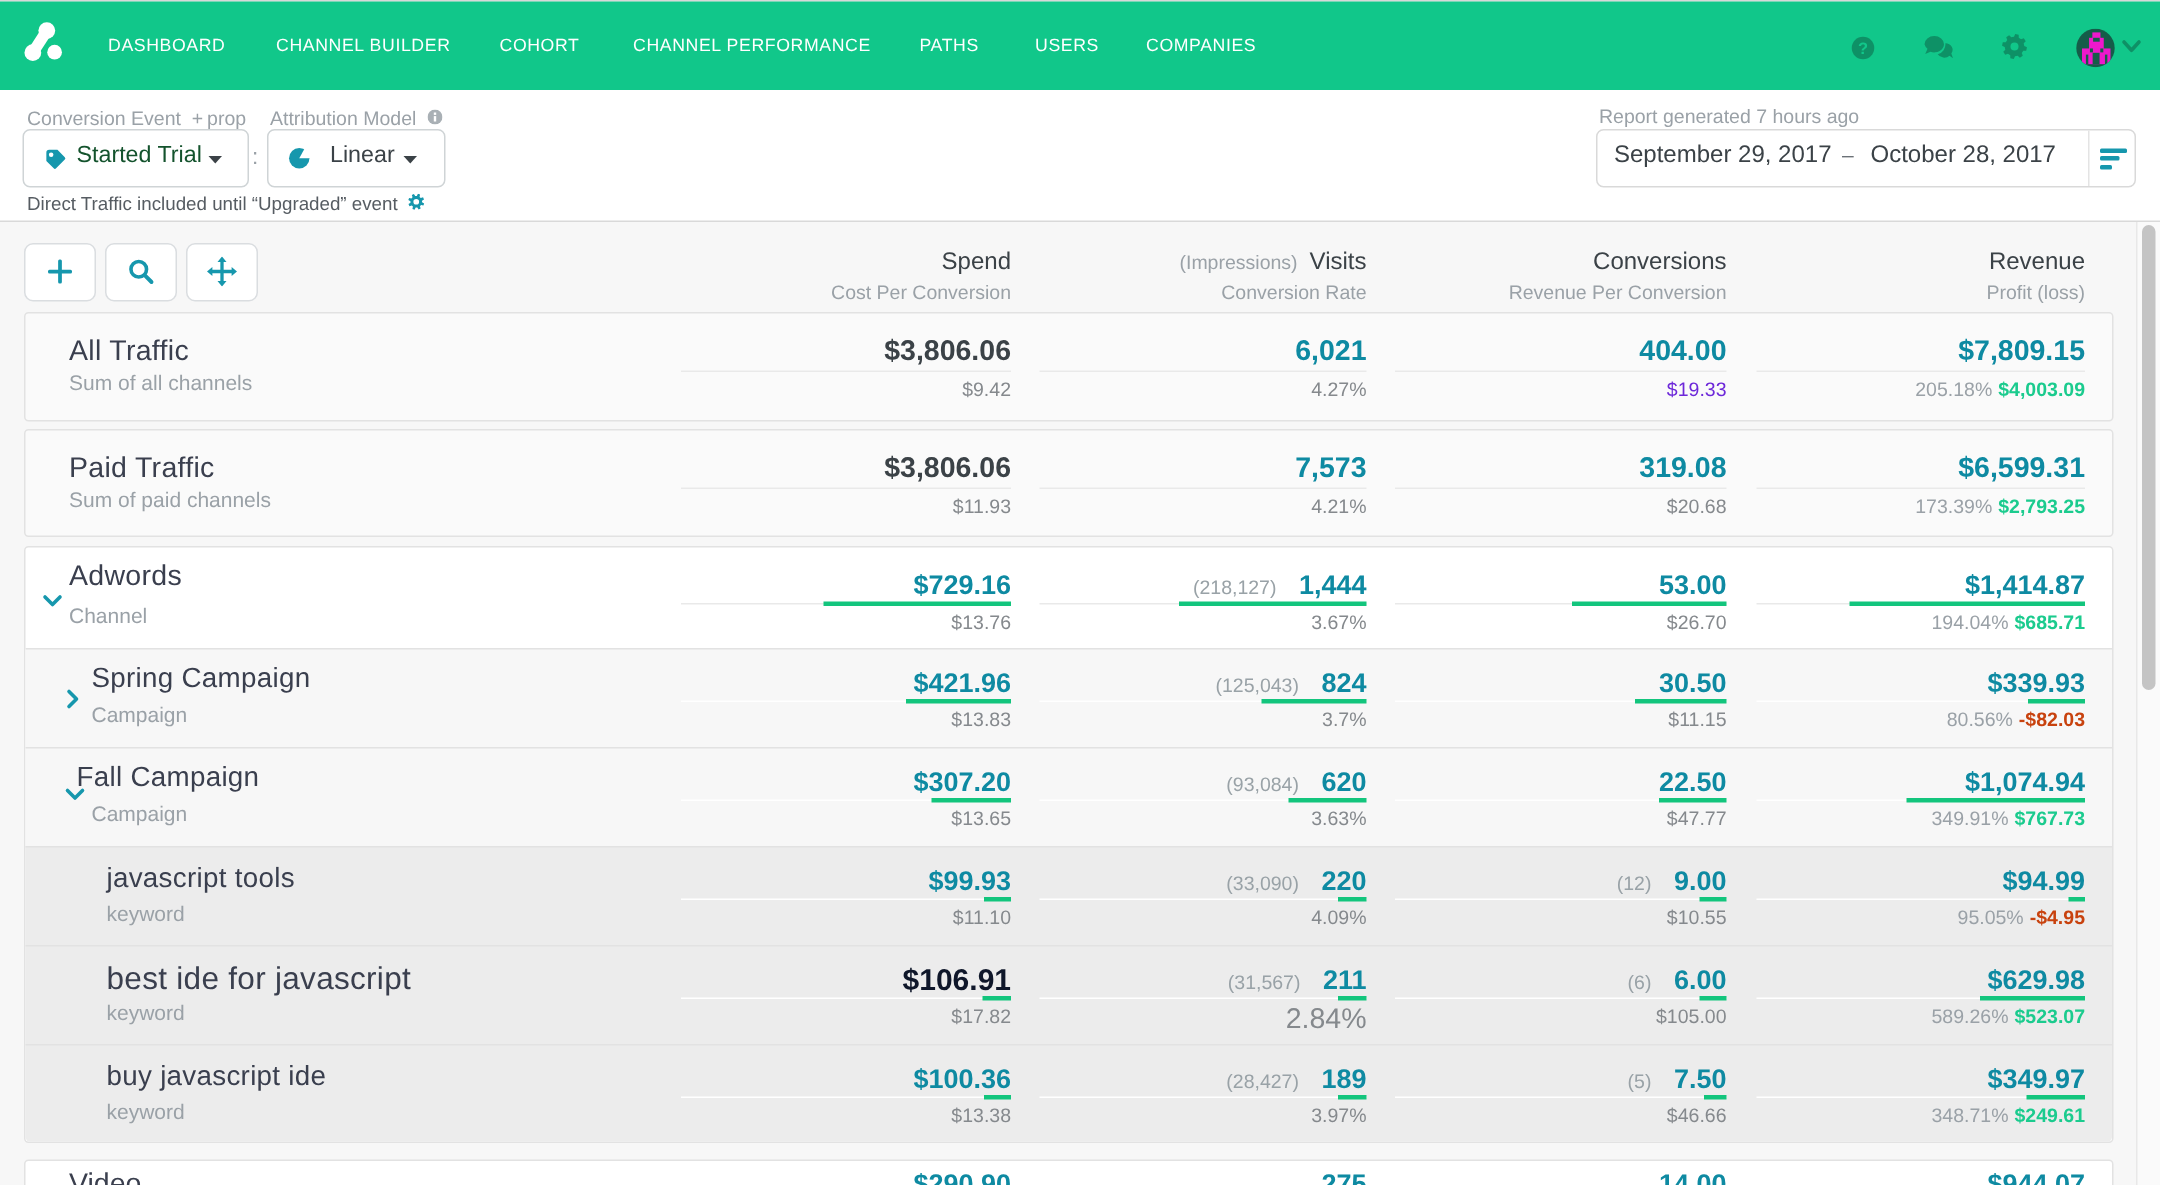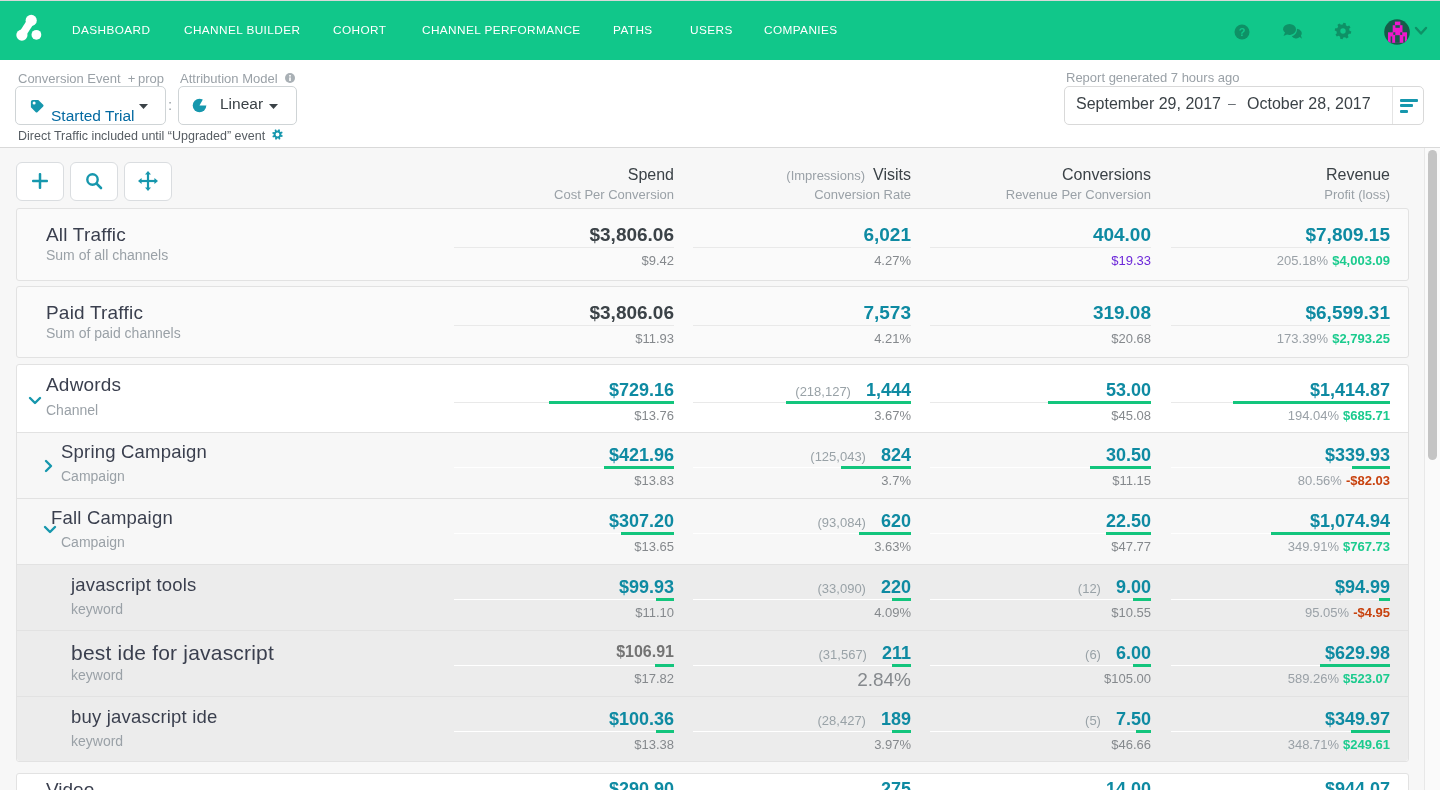--- a/index.html
+++ b/index.html
@@ -61,21 +61,21 @@
 <svg class="a" style="left:285px;top:73px" width="10" height="10" viewBox="0 0 10 10">
 <circle cx="5" cy="5" r="5" fill="#a9b0b5"></circle>
       <rect x="4.2" y="2" width="1.6" height="1.6" fill="#fff"></rect>
       <rect x="4.2" y="4.4" width="1.6" height="3.6" fill="#fff"></rect>
 </svg>
 <div class="a" style="left:15px;top:86px;width:151px;height:39px;background:#fff;border:1px solid #cfd4d6;border-radius:5px;"></div>
 <svg class="a" style="left:30px;top:99px" width="14" height="14" viewBox="0 0 14 14">
 <path d="M2.8 0.9 H8.3 L13.2 5.8 Q14 6.6 13.2 7.4 L7.4 13.2 Q6.6 14 5.8 13.2 L0.9 8.3 V2.8 Q0.9 0.9 2.8 0.9 Z" fill="#1697ad"></path>
 <circle cx="4.1" cy="4.1" r="1.5" fill="#fff"></circle>
 </svg>
-<div class="a" style="left:51px;top:96px;color:#0369a1;font-size:15.5px;margin-top:12px;">Started Trial</div>
+<div class="a" style="left:51px;top:96px;color:#14532d;font-size:15.5px;">Started Trial</div>
 <svg class="a" style="left:138px;top:103px" width="11" height="7" viewBox="0 0 11 7">
       <path d="M1 1 L5.5 6 L10 1 Z" fill="#3b4247"></path>
     </svg>
 <div class="a" style="left:168px;top:97px;color:#9aa1a7;font-size:15px;">:</div>
 <div class="a" style="left:178px;top:86px;width:119px;height:39px;background:#fff;border:1px solid #cfd4d6;border-radius:5px;"></div>
 <svg class="a" style="left:192px;top:98px" width="15" height="15" viewBox="0 0 15 15">
 <circle cx="7.5" cy="7.5" r="6.8" fill="#1697ad"></circle>
 <path d="M7.5 7.5 L14.8 7.5 A7.3 7.3 0 0 0 11 1.2 Z" fill="#fff"></path>
 </svg>
 <div class="a" style="left:220px;top:96px;color:#3b4247;font-size:15.5px;">Linear</div>
@@ -173,21 +173,21 @@
 <div class="a" style="left:549px;top:401px;width:125px;height:3px;background:#13c57d;"></div>
 <div class="a" style="right:766px;top:381px;white-space:nowrap;"><span style="vertical-align:baseline;"></span><span style="color:#0e8aa2;font-size:18px;font-weight:700;">$729.16</span></div>
 <div class="a" style="right:766px;top:407px;white-space:nowrap;"><span style="color:#85898d;font-size:13px;">$13.76</span></div>
 <div class="a" style="left:693px;top:402px;width:218px;height:1px;background:#e9e9e9;"></div>
 <div class="a" style="left:786px;top:401px;width:125px;height:3px;background:#13c57d;"></div>
 <div class="a" style="right:529px;top:381px;white-space:nowrap;"><span style="vertical-align:baseline;"><span style="color:#99a2a7;font-size:13px;">(218,127)</span><span style="display:inline-block;width:15px;"></span></span><span style="color:#0e8aa2;font-size:18px;font-weight:700;">1,444</span></div>
 <div class="a" style="right:529px;top:407px;white-space:nowrap;"><span style="color:#85898d;font-size:13px;">3.67%</span></div>
 <div class="a" style="left:930px;top:402px;width:221px;height:1px;background:#e9e9e9;"></div>
 <div class="a" style="left:1048px;top:401px;width:103px;height:3px;background:#13c57d;"></div>
 <div class="a" style="right:289px;top:381px;white-space:nowrap;"><span style="vertical-align:baseline;"></span><span style="color:#0e8aa2;font-size:18px;font-weight:700;">53.00</span></div>
-<div class="a" style="right:289px;top:407px;white-space:nowrap;"><span style="color:#85898d;font-size:13px;">$45.08</span></div>
+<div class="a" style="right:289px;top:407px;white-space:nowrap;"><span style="color:#85898d;font-size:13px;">$26.70</span></div>
 <div class="a" style="left:1171px;top:402px;width:219px;height:1px;background:#e9e9e9;"></div>
 <div class="a" style="left:1233px;top:401px;width:157px;height:3px;background:#13c57d;"></div>
 <div class="a" style="right:50px;top:381px;white-space:nowrap;"><span style="vertical-align:baseline;"></span><span style="color:#0e8aa2;font-size:18px;font-weight:700;">$1,414.87</span></div>
 <div class="a" style="right:50px;top:407px;white-space:nowrap;"><span style="color:#9aa1a7;font-size:13px;">194.04%</span><span style="display:inline-block;width:4px;"></span><span style="color:#1bcb8e;font-size:13px;font-weight:700;">$685.71</span></div>
 <div class="a" style="left:61px;top:442.5px;color:#3a3f4e;font-size:18.5px;letter-spacing:0.2px;white-space:nowrap;">Spring Campaign</div>
 <div class="a" style="left:61px;top:469px;color:#9aa1a7;font-size:14px;white-space:nowrap;">Campaign</div>
 <svg class="a" style="left:44px;top:459px" width="9" height="14" viewBox="0 0 9 14">
       <polyline points="2,2 7,7 2,12" fill="none" stroke="#1697ad" stroke-width="2.4" stroke-linecap="round" stroke-linejoin="round"></polyline>
     </svg>
 <div class="a" style="left:454px;top:467px;width:220px;height:1px;background:#ffffff;"></div>
@@ -242,21 +242,21 @@
 <div class="a" style="right:289px;top:578px;white-space:nowrap;"><span style="vertical-align:baseline;"><span style="color:#99a2a7;font-size:13px;">(12)</span><span style="display:inline-block;width:15px;"></span></span><span style="color:#0e8aa2;font-size:18px;font-weight:700;">9.00</span></div>
 <div class="a" style="right:289px;top:604px;white-space:nowrap;"><span style="color:#85898d;font-size:13px;">$10.55</span></div>
 <div class="a" style="left:1171px;top:599px;width:219px;height:1px;background:#ffffff;"></div>
 <div class="a" style="left:1379px;top:598px;width:11px;height:3px;background:#13c57d;"></div>
 <div class="a" style="right:50px;top:578px;white-space:nowrap;"><span style="vertical-align:baseline;"></span><span style="color:#0e8aa2;font-size:18px;font-weight:700;">$94.99</span></div>
 <div class="a" style="right:50px;top:604px;white-space:nowrap;"><span style="color:#9aa1a7;font-size:13px;">95.05%</span><span style="display:inline-block;width:4px;"></span><span style="color:#c8420e;font-size:13px;font-weight:700;">-$4.95</span></div>
 <div class="a" style="left:71px;top:641.5px;color:#3a3f4e;font-size:21px;letter-spacing:0.2px;white-space:nowrap;">best ide for javascript</div>
 <div class="a" style="left:71px;top:668px;color:#9aa1a7;font-size:14px;white-space:nowrap;">keyword</div>
 <div class="a" style="left:454px;top:665px;width:220px;height:1px;background:#ffffff;"></div>
 <div class="a" style="left:655px;top:664px;width:19px;height:3px;background:#13c57d;"></div>
-<div class="a" style="right:766px;top:644px;white-space:nowrap;"><span style="vertical-align:baseline;"></span><span style="color:#737373;font-size:16px;font-weight:700;">$106.91</span></div>
+<div class="a" style="right:766px;top:644px;white-space:nowrap;"><span style="vertical-align:baseline;"></span><span style="color:#0f172a;font-size:20px;font-weight:700;">$106.91</span></div>
 <div class="a" style="right:766px;top:670px;white-space:nowrap;"><span style="color:#85898d;font-size:13px;">$17.82</span></div>
 <div class="a" style="left:693px;top:665px;width:218px;height:1px;background:#ffffff;"></div>
 <div class="a" style="left:892px;top:664px;width:19px;height:3px;background:#13c57d;"></div>
 <div class="a" style="right:529px;top:644px;white-space:nowrap;"><span style="vertical-align:baseline;"><span style="color:#99a2a7;font-size:13px;">(31,567)</span><span style="display:inline-block;width:15px;"></span></span><span style="color:#0e8aa2;font-size:18px;font-weight:700;">211</span></div>
 <div class="a" style="right:529px;top:670px;white-space:nowrap;"><span style="color:#85898d;font-size:19px;">2.84%</span></div>
 <div class="a" style="left:930px;top:665px;width:221px;height:1px;background:#ffffff;"></div>
 <div class="a" style="left:1133px;top:664px;width:18px;height:3px;background:#13c57d;"></div>
 <div class="a" style="right:289px;top:644px;white-space:nowrap;"><span style="vertical-align:baseline;"><span style="color:#99a2a7;font-size:13px;">(6)</span><span style="display:inline-block;width:15px;"></span></span><span style="color:#0e8aa2;font-size:18px;font-weight:700;">6.00</span></div>
 <div class="a" style="right:289px;top:670px;white-space:nowrap;"><span style="color:#85898d;font-size:13px;">$105.00</span></div>
 <div class="a" style="left:1171px;top:665px;width:219px;height:1px;background:#ffffff;"></div>

